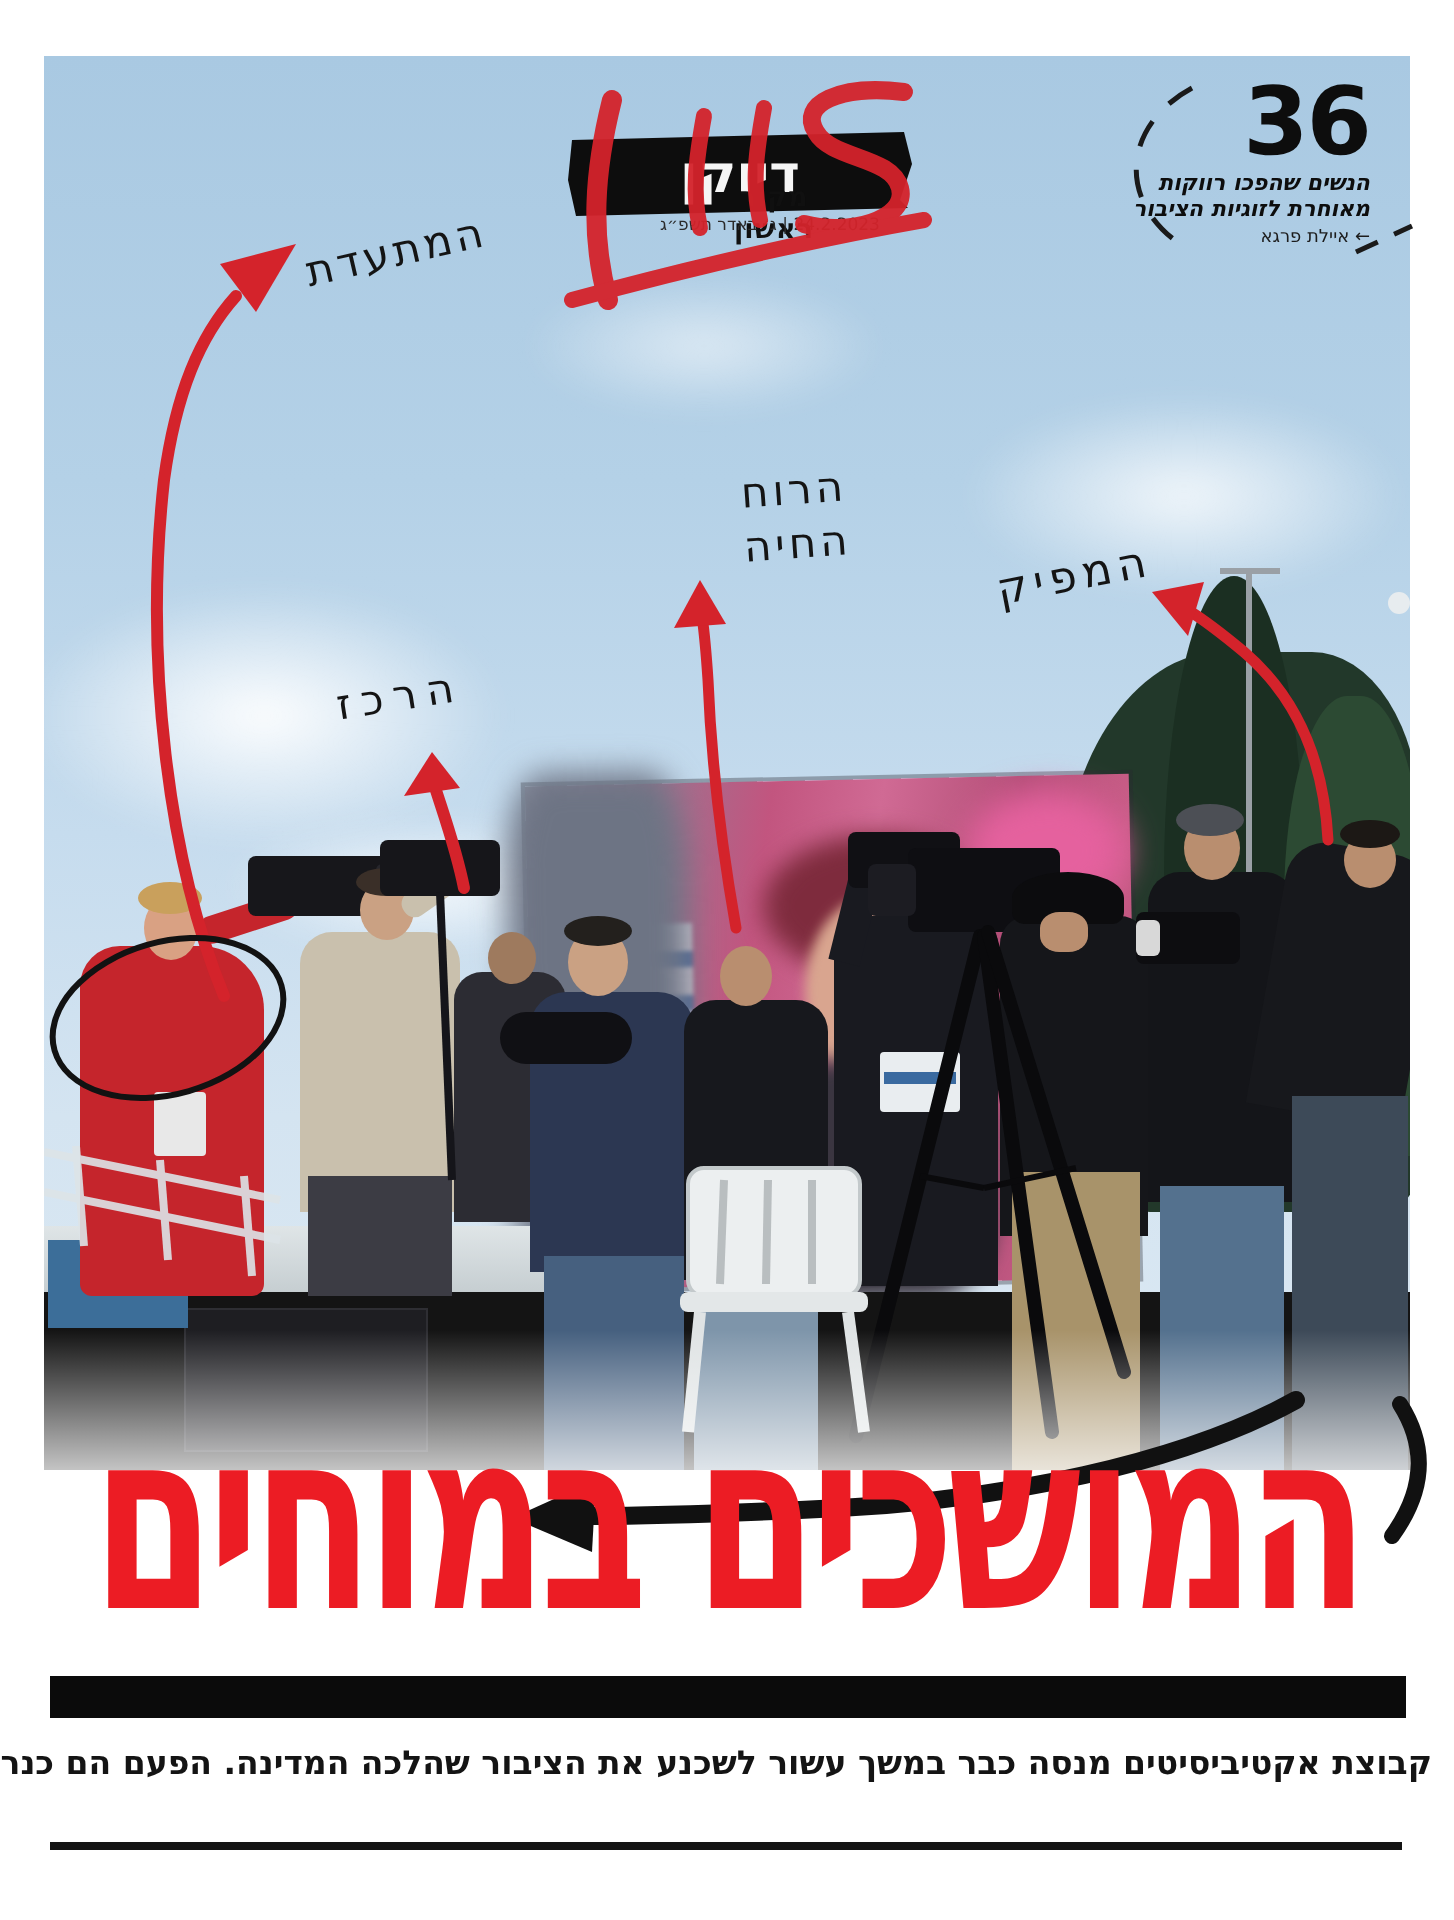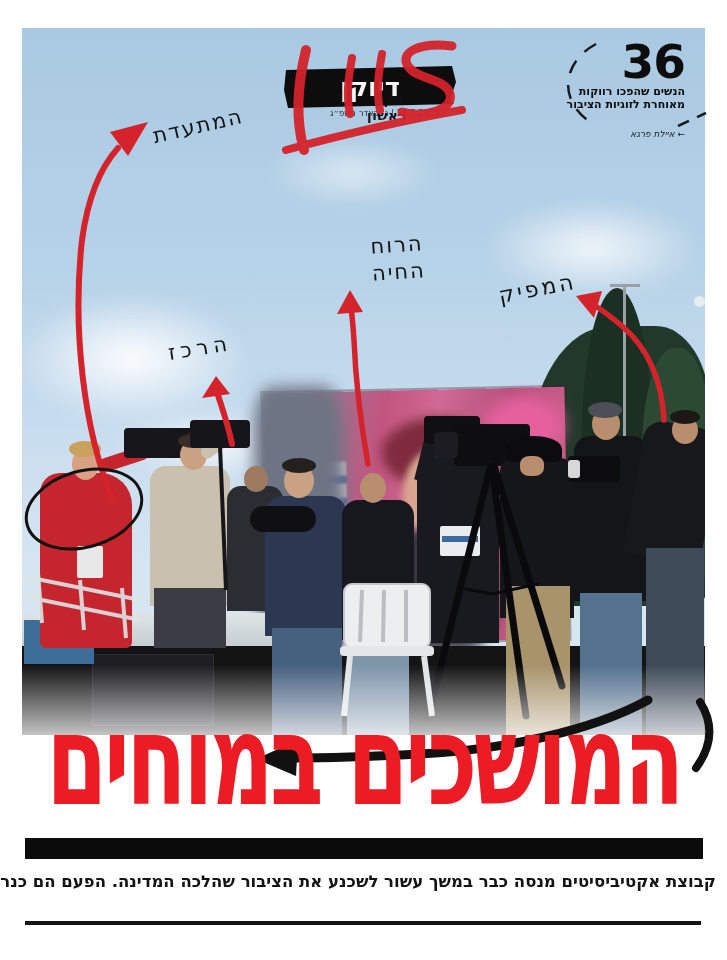--- a/index.html
+++ b/index.html
@@ -22,22 +22,22 @@
 
   
   .logo-wrap{position:absolute;left:280px;top:60px;width:180px;height:90px;}
   .publisher{position:absolute;left:348px;top:91px;width:78px;text-align:center;direction:rtl;
              font-size:13.5px;font-weight:bold;color:#101010;letter-spacing:.5px;}
   .dateline{position:absolute;left:300px;top:108px;width:170px;text-align:center;direction:rtl;
             font-size:8.5px;color:#2a2a2a;}
 
   .teaser{position:absolute;right:42px;top:40px;width:150px;text-align:right;direction:rtl;color:#0d0d0d;}
   .teaser .num{font-size:47px;font-weight:bold;line-height:.95;letter-spacing:-1px;}
-  .teaser .t-line{font-size:11px;font-weight:bold;line-height:1.22;}
-  .teaser .t-byline{font-size:9px;margin-top:18px;color:#1c1c1c;font-style:italic;}
+  .teaser .t-line{font-size:11px;font-weight:bold;line-height:1.22;font-style:italic;}
+  .teaser .t-byline{font-size:9px;margin-top:3px;color:#1c1c1c;}
 
   
   .hand{position:absolute;direction:rtl;color:#141414;font-size:21px;letter-spacing:2px;
         font-family:"DejaVu Sans",sans-serif;}
 
   
   .headline{position:absolute;left:0;top:698px;width:727px;text-align:center;direction:rtl;
             color:#ec1c24;font-weight:bold;font-size:100px;line-height:1;white-space:nowrap;
             transform:scale(.88,1.26);transform-origin:50% 0;letter-spacing:-4px;}
   .blackbar{position:absolute;left:25px;top:838px;width:678px;height:21px;background:#0b0b0b;}

